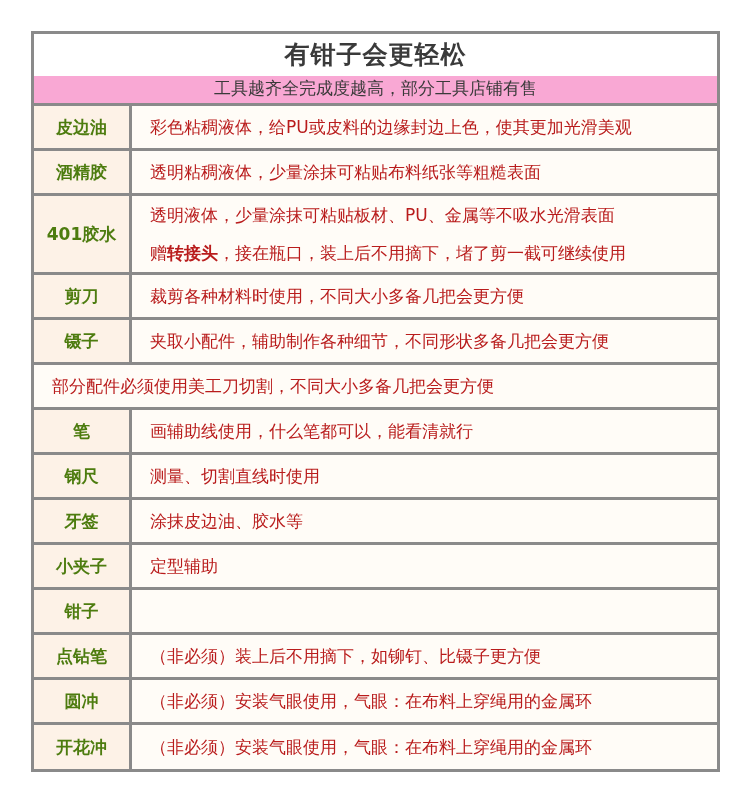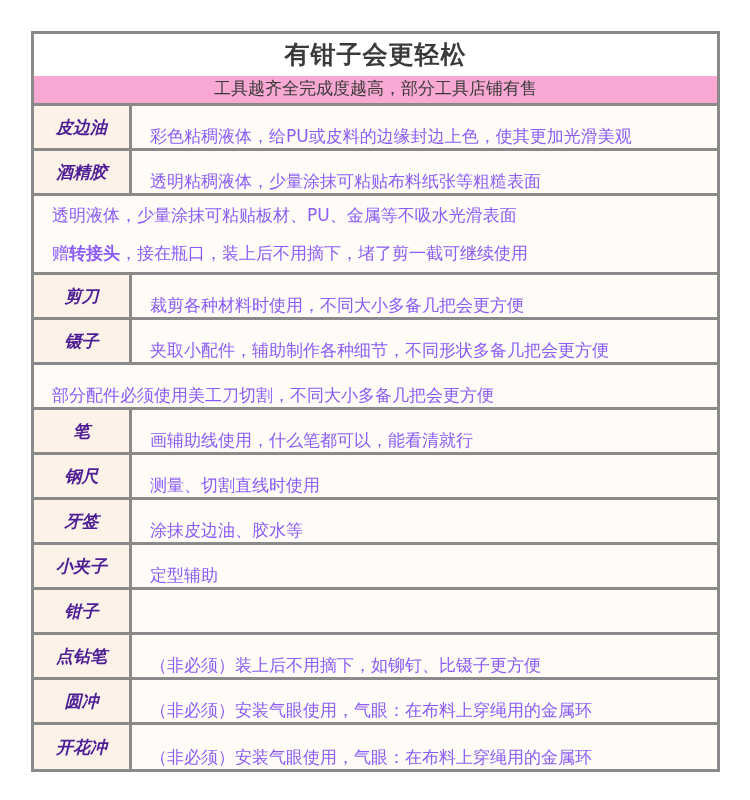--- a/index.html
+++ b/index.html
@@ -11,26 +11,26 @@
   .title-row { height: 42px; background: #ffffff; text-align: center; border-bottom: 0; }
   .title { font-size: 25px; font-weight: bold; line-height: 42px; color: #3a3a3a; letter-spacing: 1px; }
   .sub-row { height: 27px; background: #f9a8d4; text-align: center; border-bottom: 3px solid #8a8a8a; }
   .subtitle { font-size: 17px; line-height: 24px; color: #3a3a3a; }
   .row { display: flex; border-bottom: 3px solid #8a8a8a; }
   .row:last-child { border-bottom: 0; }
   .label {
     width: 95px; flex: 0 0 95px; background: #fdf2e7;
     border-right: 3px solid #8a8a8a;
     display: flex; align-items: center; justify-content: center;
-    font-size: 17px; font-weight: bold; color: #4c1d95; font-style: italic;
+    font-size: 17px; font-weight: bold; color: #4d7c0f;
   }
   .desc {
     flex: 1; background: #fffcf7; padding-left: 18px;
-    display: flex; flex-direction: column; justify-content: flex-end;
-    font-size: 17px; color: #8b5cf6; white-space: nowrap; overflow: hidden;
+    display: flex; flex-direction: column; justify-content: center;
+    font-size: 17px; color: #b91c1c; white-space: nowrap; overflow: hidden;
   }
   .desc .line { line-height: 38px; }
   .desc b { font-weight: bold; }
 </style>
 </head>
 <body>
 
 <div class="table">
   <div class="title-row">
     <div class="title">有钳子会更轻松</div>
@@ -45,20 +45,21 @@
         <span>彩色粘稠液体，给PU或皮料的边缘封边上色，使其更加光滑美观</span>
       </div>
   </div>
   <div class="row" style="height:42px">
     <div class="label">酒精胶</div>
     <div class="desc">
         <span>透明粘稠液体，少量涂抹可粘贴布料纸张等粗糙表面</span>
       </div>
   </div>
   <div class="row" style="height:76px">
+    <div class="label">401胶水</div>
     <div class="desc">
       <div class="line">透明液体，少量涂抹可粘贴板材、PU、金属等不吸水光滑表面</div>
       <div class="line"><span>赠</span><b>转接头</b><span>，接在瓶口，装上后不用摘下，堵了剪一截可继续使用</span></div>
     </div>
   </div>
   <div class="row" style="height:42px">
     <div class="label">剪刀</div>
     <div class="desc">
         <span>裁剪各种材料时使用，不同大小多备几把会更方便</span>
       </div>

